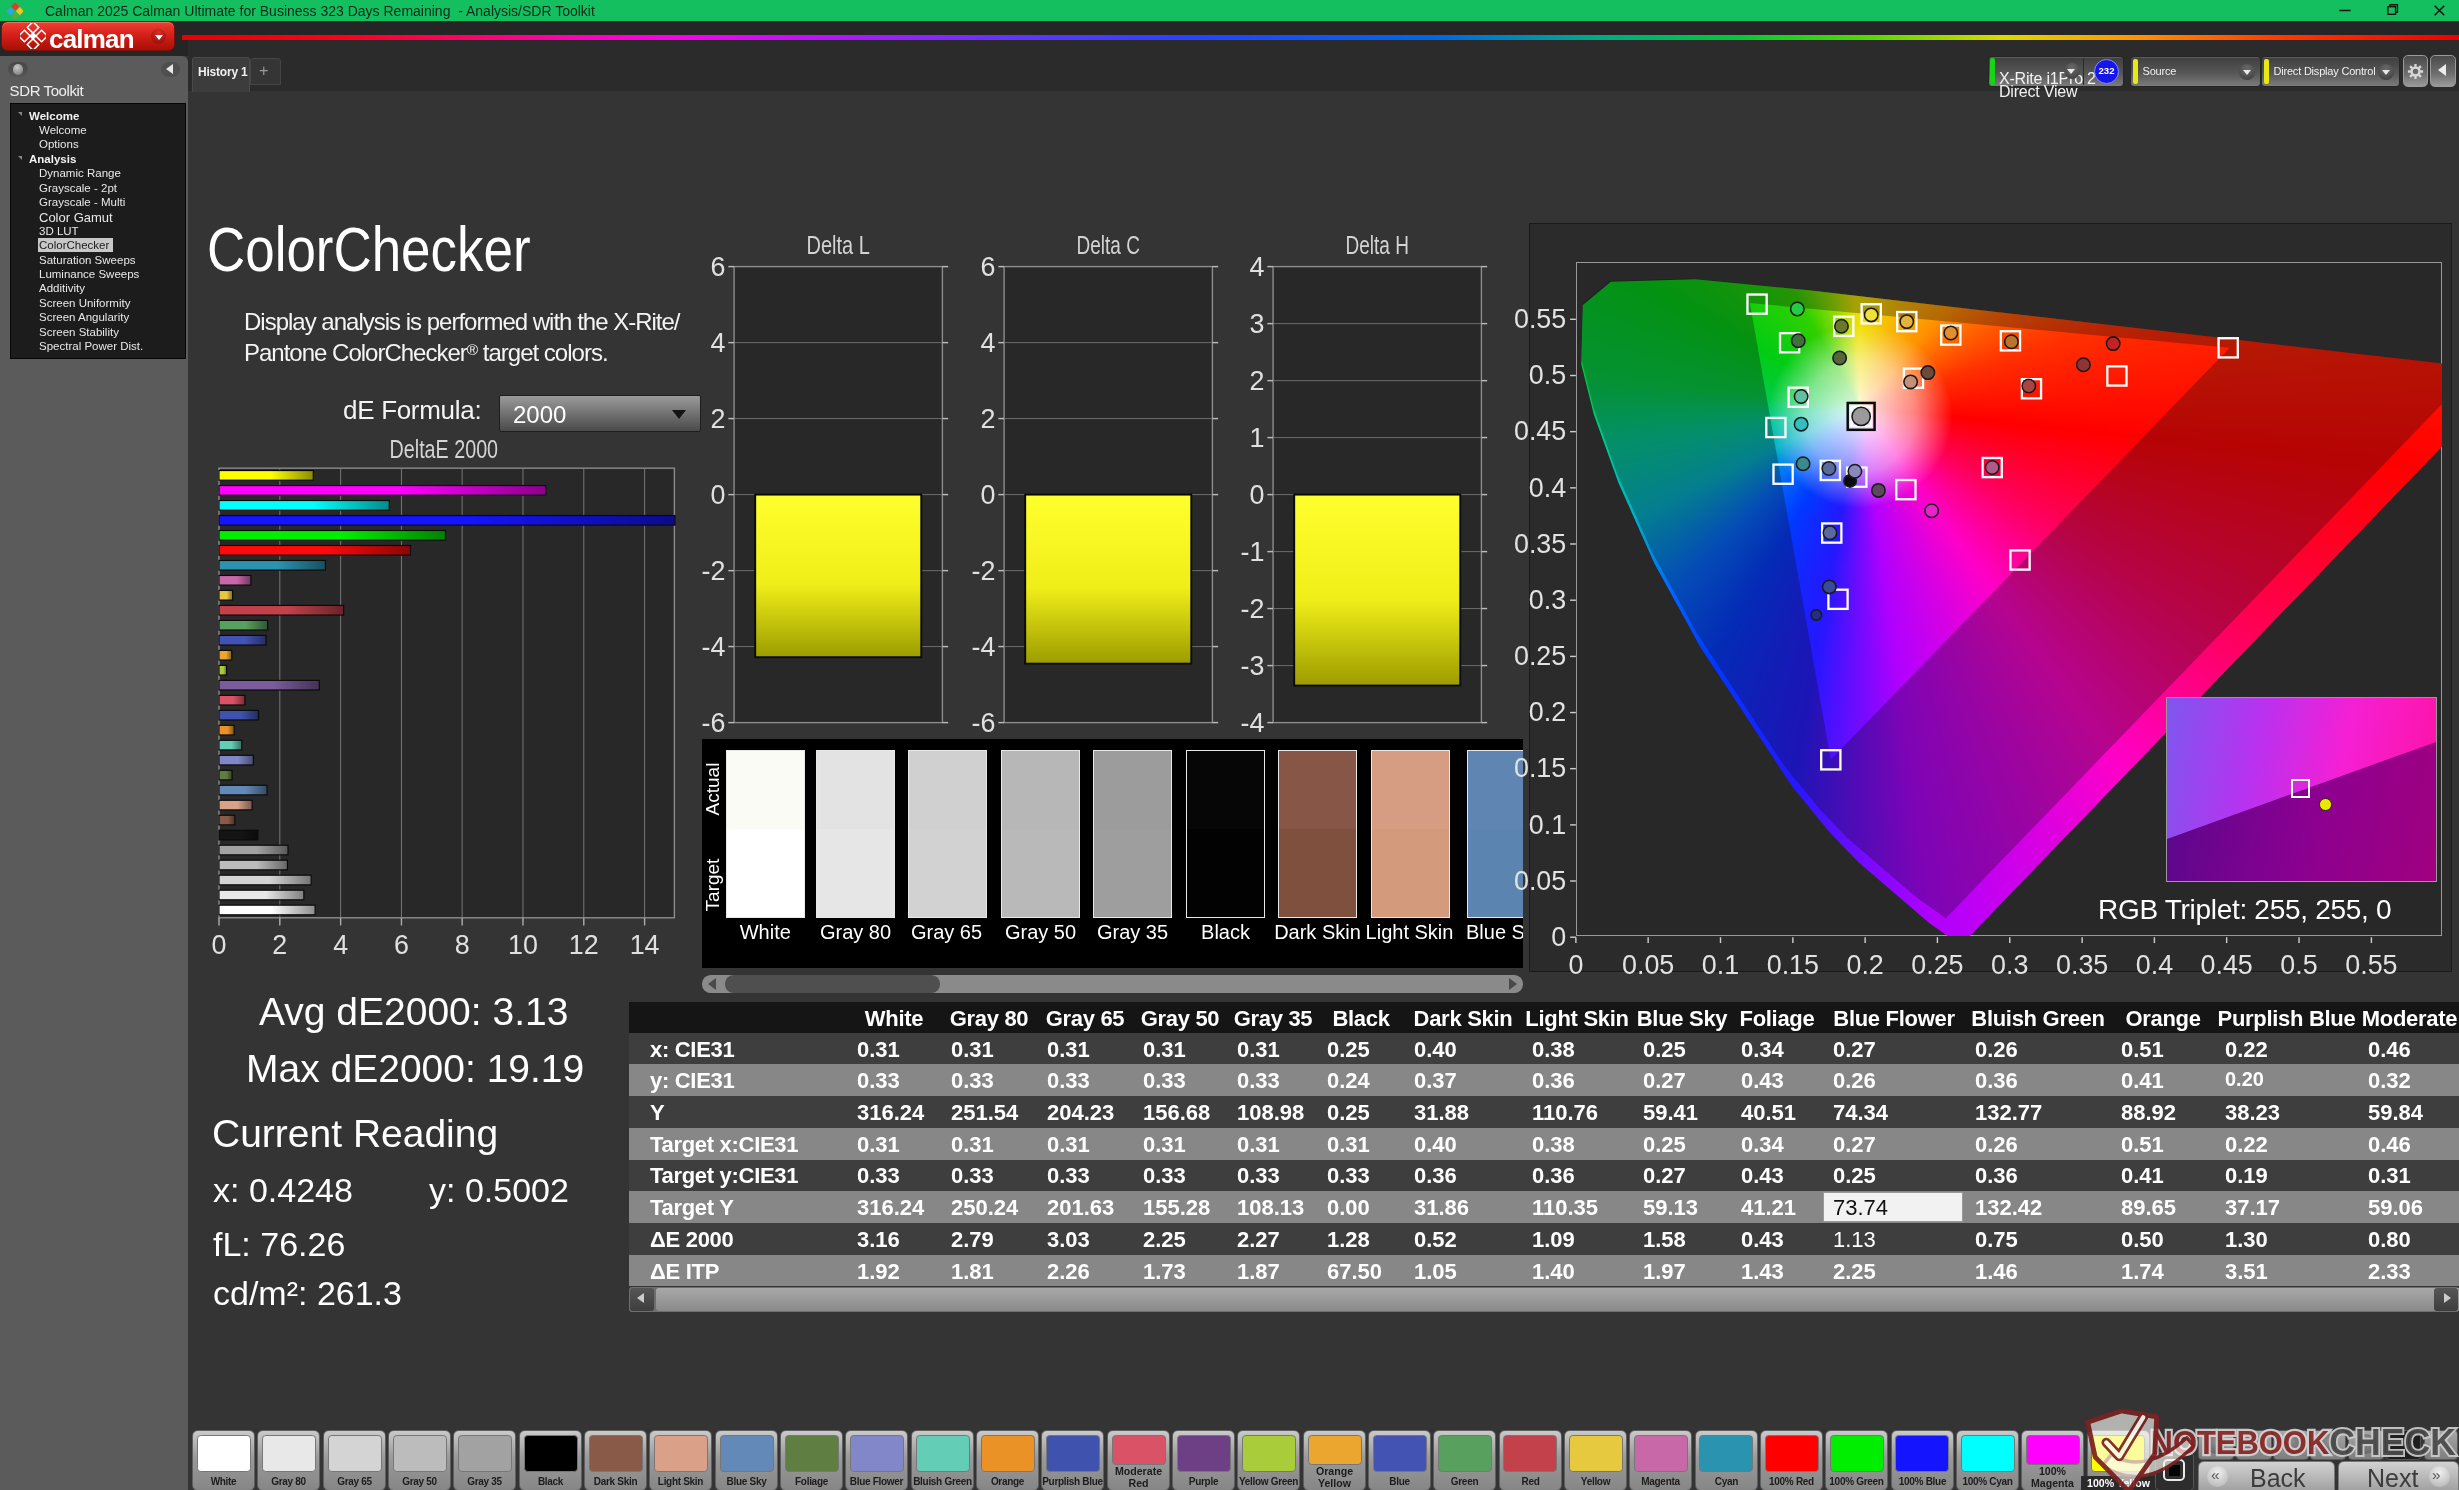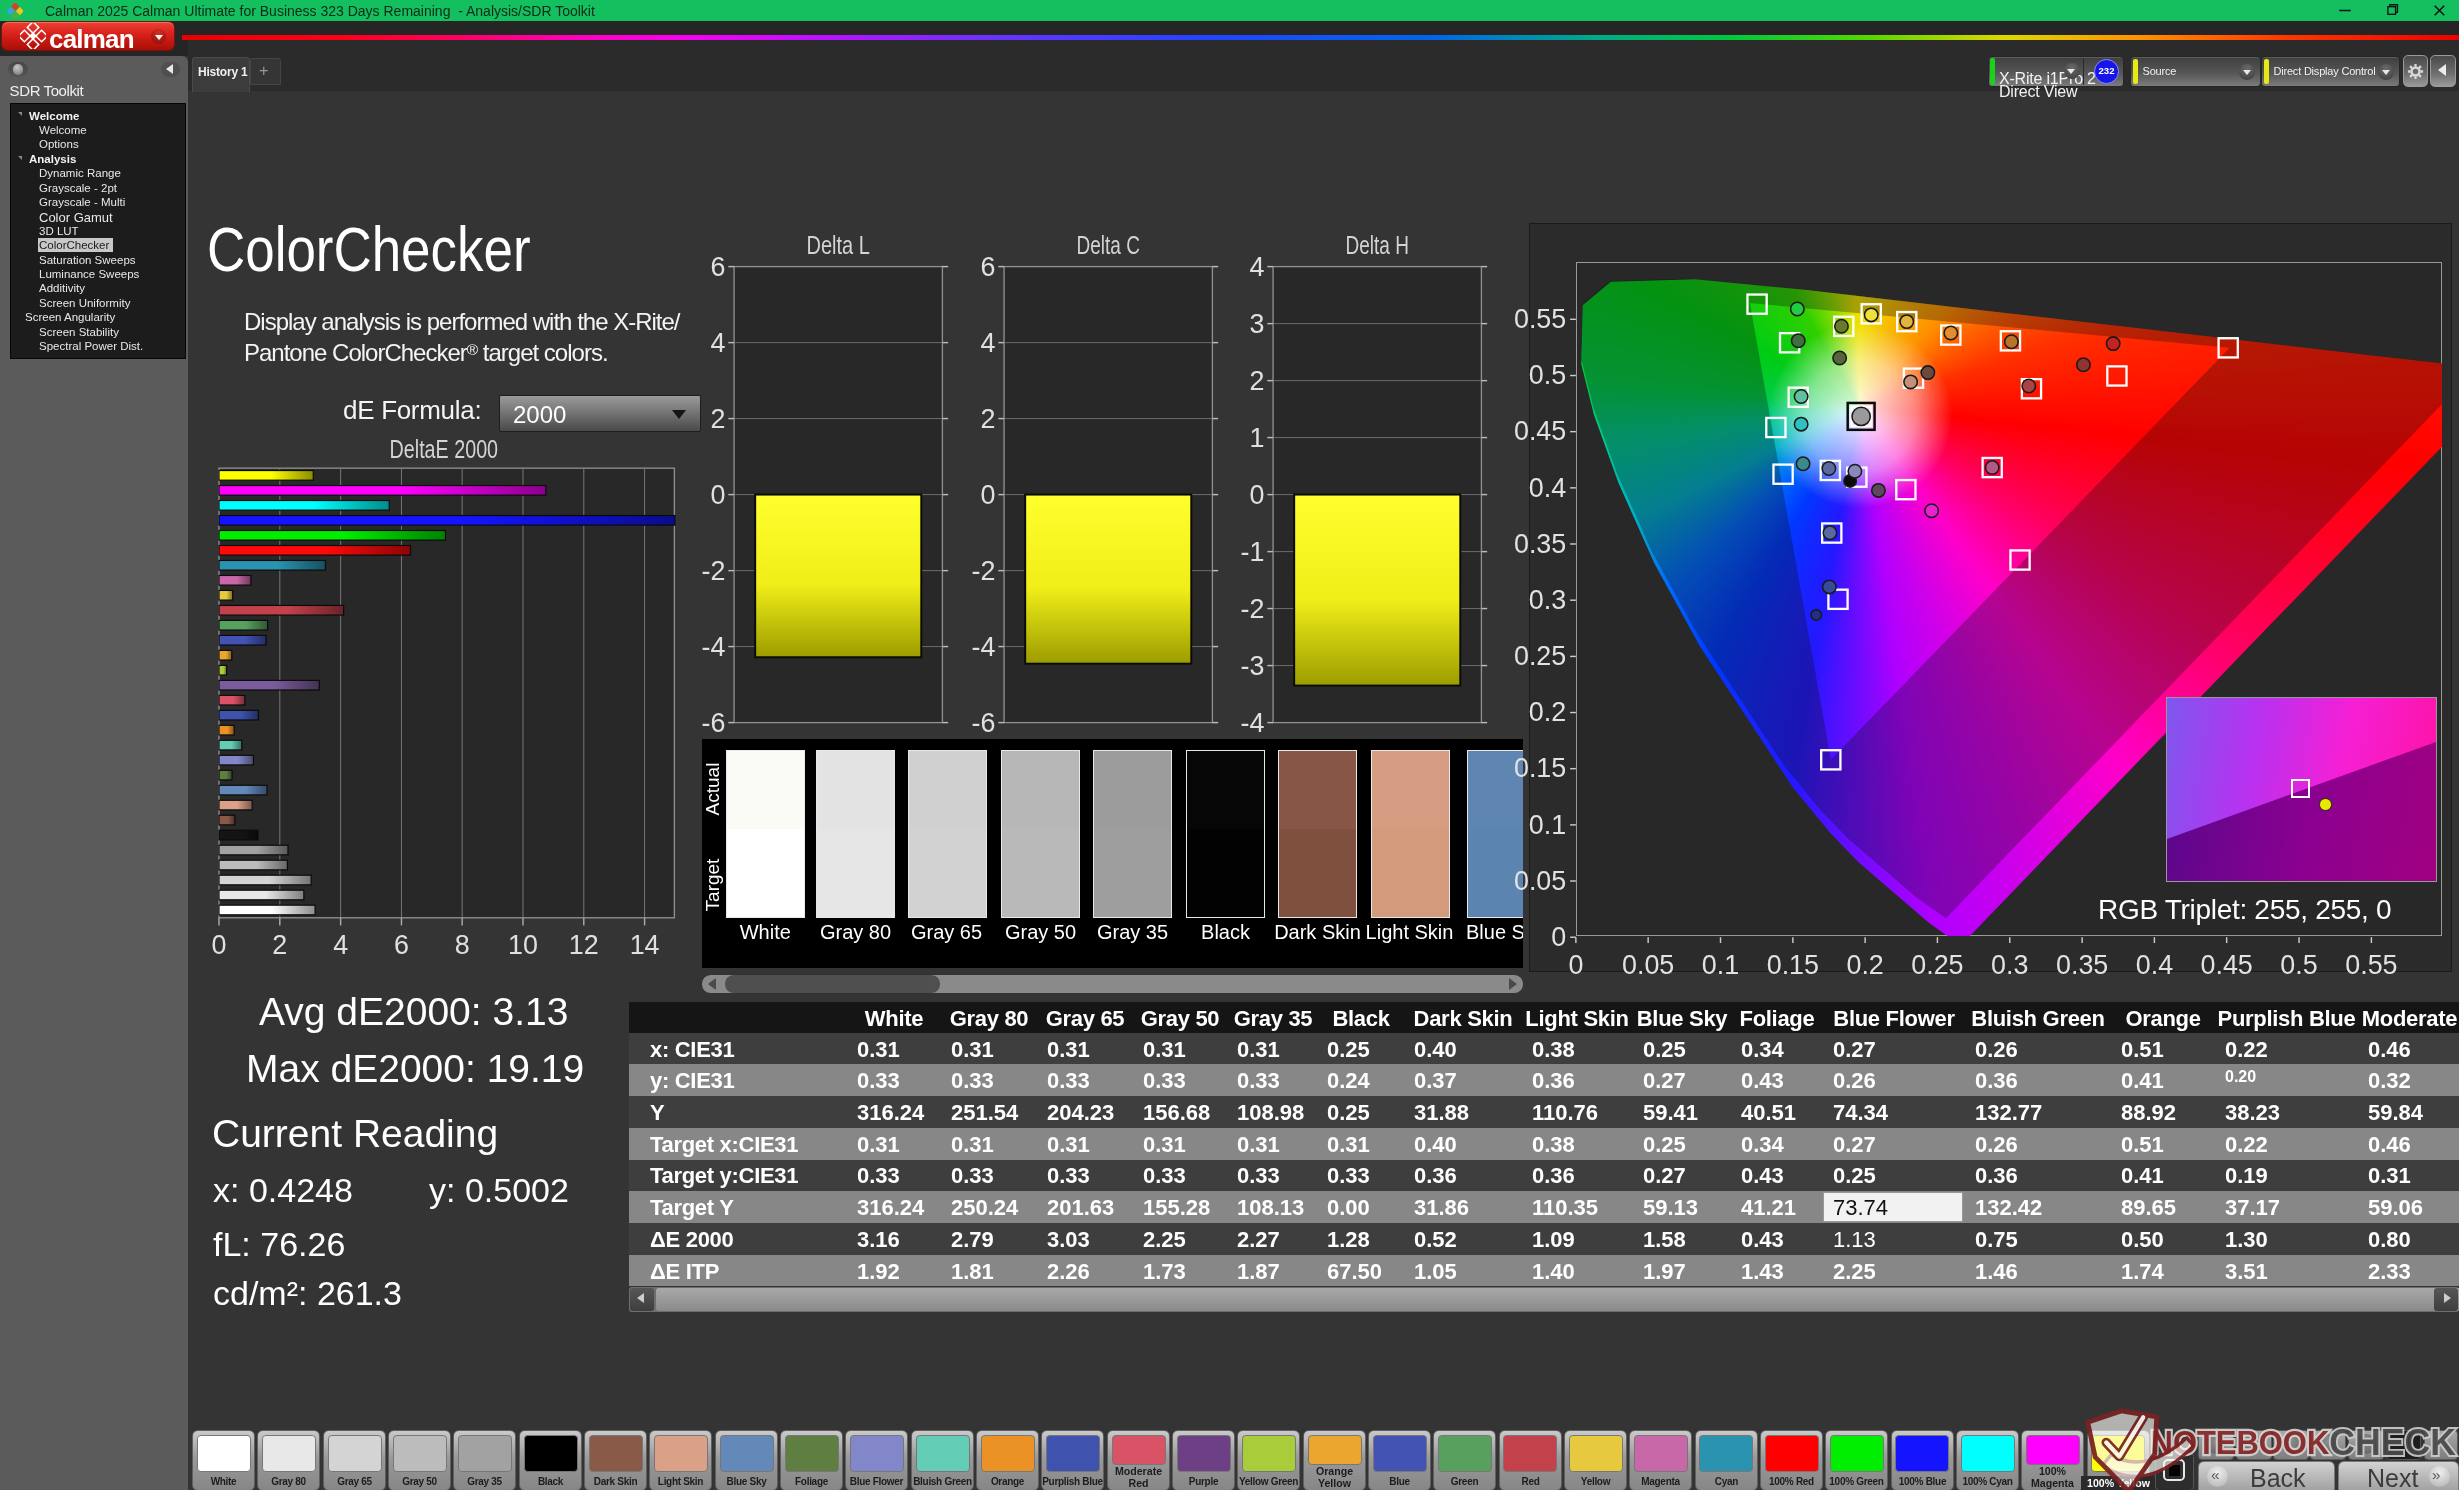--- a/index.html
+++ b/index.html
@@ -107,21 +107,21 @@
 <div class="abs" style="left:39px;top:182px;font-size:11.5px;color:#e8e8e8">Grayscale - 2pt</div>
 <div class="abs" style="left:39px;top:196px;font-size:11.5px;color:#e8e8e8">Grayscale - Multi</div>
 <div class="abs" style="left:39px;top:210px;font-size:13px;color:#e8e8e8">Color Gamut</div>
 <div class="abs" style="left:39px;top:225px;font-size:11.5px;color:#e8e8e8">3D LUT</div>
 <div class="abs" style="left:38px;top:238px;width:75px;height:14.4px;background:#c8c8c8"></div>
 <div class="abs" style="left:39px;top:239px;font-size:11.5px;color:#1a1a1a">ColorChecker</div>
 <div class="abs" style="left:39px;top:254px;font-size:11.5px;color:#e8e8e8">Saturation Sweeps</div>
 <div class="abs" style="left:39px;top:268px;font-size:11.5px;color:#e8e8e8">Luminance Sweeps</div>
 <div class="abs" style="left:39px;top:282px;font-size:11.5px;color:#e8e8e8">Additivity</div>
 <div class="abs" style="left:39px;top:297px;font-size:11.5px;color:#e8e8e8">Screen Uniformity</div>
-<div class="abs" style="left:25px;top:311px;font-size:11.5px;color:#e8e8e8">Screen Angularity</div>
+<div class="abs" style="left:39px;top:311px;font-size:11.5px;color:#e8e8e8">Screen Angularity</div>
 <div class="abs" style="left:39px;top:326px;font-size:11.5px;color:#e8e8e8">Screen Stability</div>
 <div class="abs" style="left:39px;top:340px;font-size:11.5px;color:#e8e8e8">Spectral Power Dist.</div>
 <div class="abs" style="left:207px;top:213px;font-size:63px;color:#fff;transform:scaleX(.84);transform-origin:0 0;white-space:nowrap">ColorChecker</div>
 <div class="abs" style="left:244px;top:308px;font-size:24px;color:#f4f4f4;line-height:28px;letter-spacing:-1px">Display analysis is performed with the X-Rite/<br>Pantone ColorChecker<span style="font-size:15.4px;vertical-align:5.8px">®</span> target colors.</div>
 <div class="abs" style="left:343px;top:395px;font-size:26px;letter-spacing:-0.3px;color:#f4f4f4">dE Formula:</div>
 <div class="abs" style="left:499px;top:395px;width:202px;height:37px;border:1px solid #1e1e1e;
 background:linear-gradient(#9a9a9a,#4a4a4a);border-radius:1.9px"></div>
 <div class="abs" style="left:513px;top:401px;font-size:24px;color:#fff">2000</div>
 <div class="abs" style="left:672px;top:410px;border-left:7.7px solid transparent;border-right:7.7px solid transparent;border-top:9.6px solid #151515"></div>
 <svg class="abs" style="left:192px;top:423px" width="519" height="538" viewBox="0 0 540 560">
@@ -653,21 +653,21 @@
 <div style="position:absolute;left:514px;top:66px;font-size:22px;font-weight:700;color:#fff">0.33</div>
 <div style="position:absolute;left:608px;top:66px;font-size:22px;font-weight:700;color:#fff">0.33</div>
 <div style="position:absolute;left:698px;top:66px;font-size:22px;font-weight:700;color:#fff">0.24</div>
 <div style="position:absolute;left:785px;top:66px;font-size:22px;font-weight:700;color:#fff">0.37</div>
 <div style="position:absolute;left:903px;top:66px;font-size:22px;font-weight:700;color:#fff">0.36</div>
 <div style="position:absolute;left:1014px;top:66px;font-size:22px;font-weight:700;color:#fff">0.27</div>
 <div style="position:absolute;left:1112px;top:66px;font-size:22px;font-weight:700;color:#fff">0.43</div>
 <div style="position:absolute;left:1204px;top:66px;font-size:22px;font-weight:700;color:#fff">0.26</div>
 <div style="position:absolute;left:1346px;top:66px;font-size:22px;font-weight:700;color:#fff">0.36</div>
 <div style="position:absolute;left:1492px;top:66px;font-size:22px;font-weight:700;color:#fff">0.41</div>
-<div style="position:absolute;left:1596px;top:66px;font-size:16px;font-weight:700;color:#fff">0.20</div>
+<div style="position:absolute;left:1596px;top:66px;font-size:20px;font-weight:700;color:#fff">0.20</div>
 <div style="position:absolute;left:1739px;top:66px;font-size:22px;font-weight:700;color:#fff">0.32</div>
 <div style="position:absolute;left:0;top:94px;width:1830px;height:32px;background:#3e3e3e"></div>
 <div style="position:absolute;left:21px;top:98px;font-size:22px;font-weight:700;color:#fff;letter-spacing:-0.3px">Y</div>
 <div style="position:absolute;left:228px;top:98px;font-size:22px;font-weight:700;color:#fff">316.24</div>
 <div style="position:absolute;left:322px;top:98px;font-size:22px;font-weight:700;color:#fff">251.54</div>
 <div style="position:absolute;left:418px;top:98px;font-size:22px;font-weight:700;color:#fff">204.23</div>
 <div style="position:absolute;left:514px;top:98px;font-size:22px;font-weight:700;color:#fff">156.68</div>
 <div style="position:absolute;left:608px;top:98px;font-size:22px;font-weight:700;color:#fff">108.98</div>
 <div style="position:absolute;left:698px;top:98px;font-size:22px;font-weight:700;color:#fff">0.25</div>
 <div style="position:absolute;left:785px;top:98px;font-size:22px;font-weight:700;color:#fff">31.88</div>

